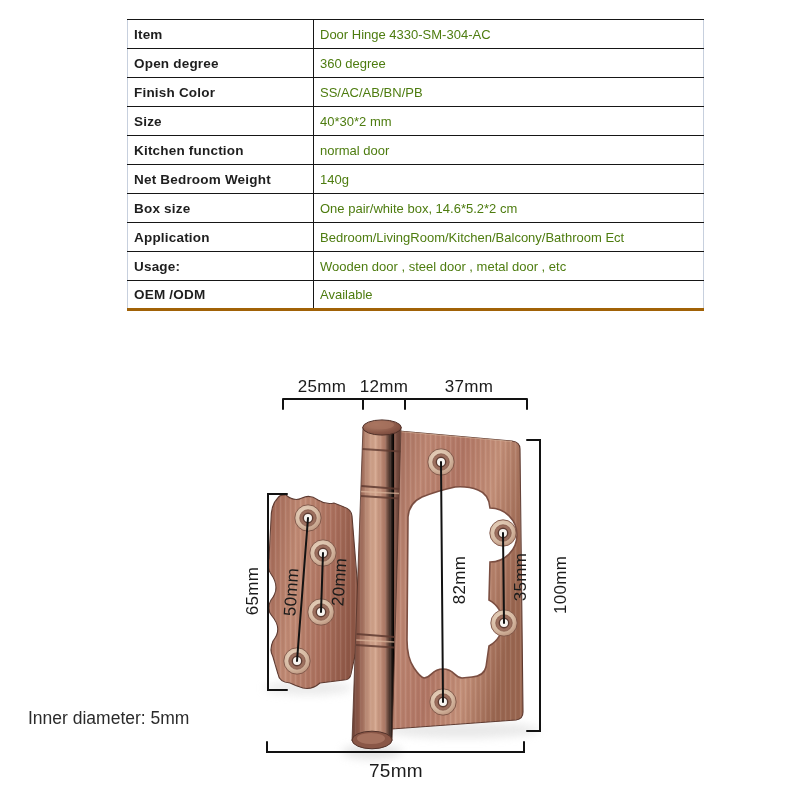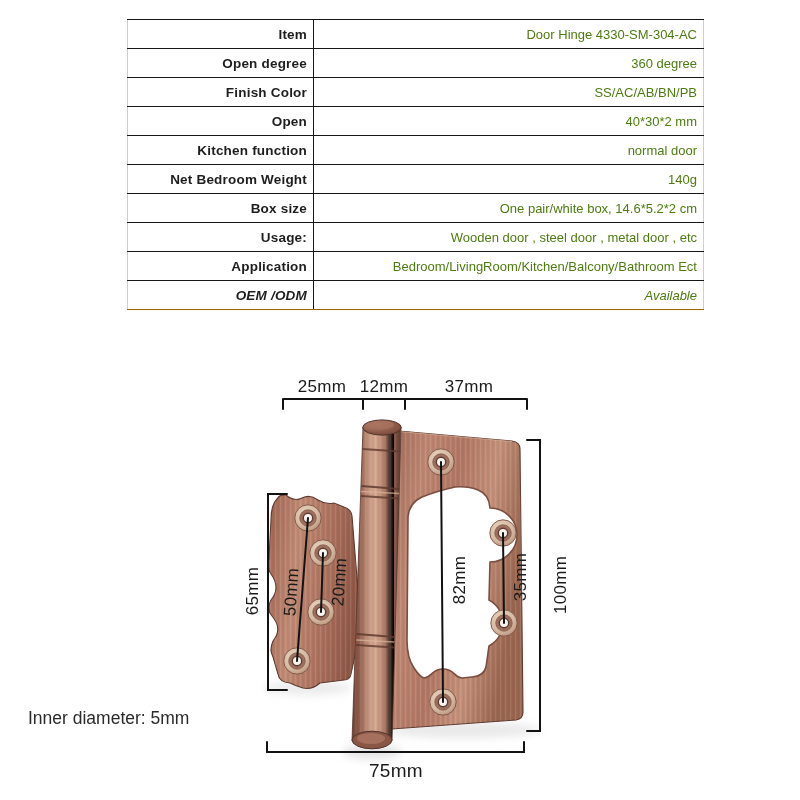--- a/index.html
+++ b/index.html
@@ -8,27 +8,26 @@
 
   
   .spec-table {
     position:absolute; left:127px; top:19px; width:576px;
     border-collapse:collapse; table-layout:fixed;
     border-left:1px solid #c7d0de; border-right:1px solid #c7d0de;
   }
   .spec-table col.c1 { width:186px; }
   .spec-table col.c2 { width:390px; }
   .spec-table th, .spec-table td {
-    height:29px; text-align:right; vertical-align:middle;
+    height:29px; text-align:left; vertical-align:middle;
     border-top:1px solid #161616; padding:0 6px;
     white-space:nowrap; overflow:hidden;
   }
   .spec-table tr:last-child th, .spec-table tr:last-child td {
-    border-bottom:1px solid #a16207;
-    font-style:italic;
+    border-bottom:3px solid #a16207;
   }
   .spec-table th {
     border-right:1px solid #161616;
     font-weight:bold; font-size:13.5px; color:#1e1e1e; letter-spacing:.2px;
   }
   .spec-table td { font-size:13px; color:#4d7c0f; }
 
   
   .diagram { position:absolute; left:0; top:0; width:800px; height:800px; }
   .dim-text {
@@ -58,42 +57,42 @@
       </tr>
     <tr>
       <th>Open degree</th>
       <td>360 degree</td>
       </tr>
     <tr>
       <th>Finish Color</th>
       <td>SS/AC/AB/BN/PB</td>
       </tr>
     <tr>
-      <th>Open</th>
+      <th>Size</th>
       <td>40*30*2 mm</td>
       </tr>
     <tr>
       <th>Kitchen function</th>
       <td>normal door</td>
       </tr>
     <tr>
       <th>Net Bedroom Weight</th>
       <td>140g</td>
       </tr>
     <tr>
       <th>Box size</th>
       <td>One pair/white box, 14.6*5.2*2 cm</td>
       </tr>
     <tr>
+      <th>Application</th>
+      <td>Bedroom/LivingRoom/Kitchen/Balcony/Bathroom Ect</td>
+      </tr>
+    <tr>
       <th>Usage:</th>
       <td>Wooden door , steel door , metal door , etc</td>
-      </tr>
-    <tr>
-      <th>Application</th>
-      <td>Bedroom/LivingRoom/Kitchen/Balcony/Bathroom Ect</td>
       </tr>
     <tr>
       <th>OEM /ODM</th>
       <td>Available</td>
       </tr>
   </tbody>
 </table>
 
 <svg class="diagram" viewBox="0 0 800 800" xmlns="http://www.w3.org/2000/svg">
   <defs>

